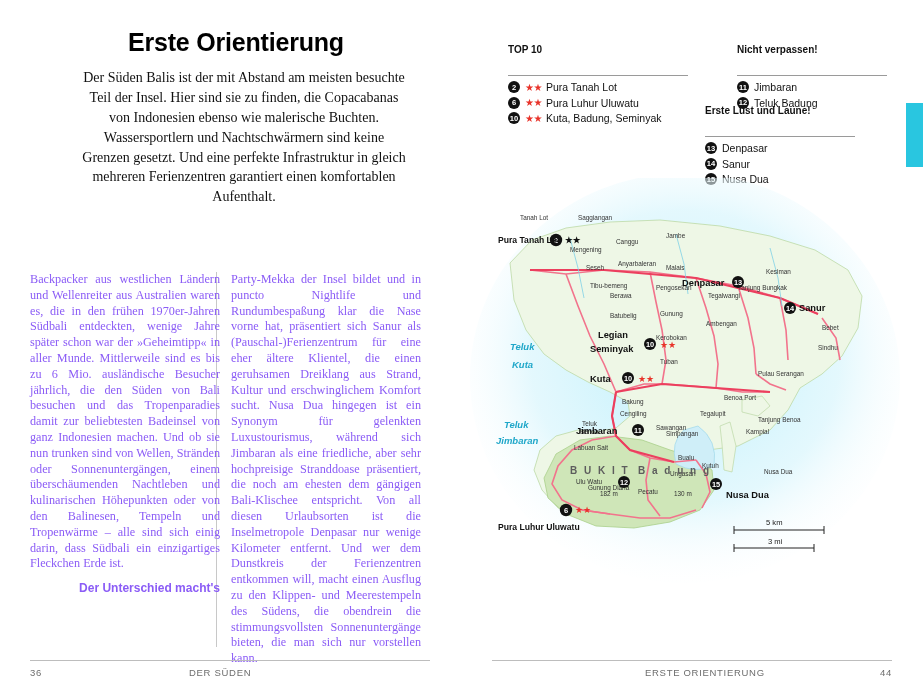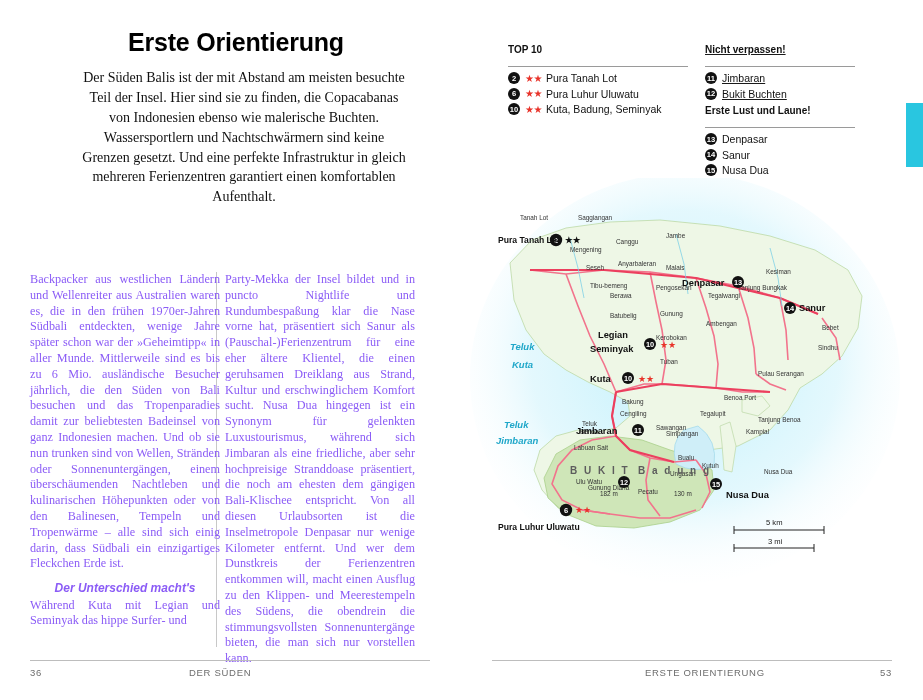--- a/index.html
+++ b/index.html
@@ -45,30 +45,29 @@
   .body-col {
     position: absolute;
     top: 272px;
     width: 190px;
     font-size: 12.2px;
     line-height: 1.295;
     text-align: justify;
     color: #8b5cf6;
   }
   #body-col-1 { left: 30px; }
-  #body-col-2 { left: 225px; }
+  #body-col-2 { left: 231px; }
 
   .subhead {
     font-family: "Liberation Sans", sans-serif;
     font-weight: bold;
-    font-style: italic;
     font-size: 12px;
     margin-top: 9px;
     margin-bottom: 1px;
-    text-align: center;
+    text-align: right;
   }
 
   .col-divider {
     position: absolute;
     left: 216px;
     top: 272px;
     width: 1px;
     height: 375px;
     background: #c8c8c8;
   }
@@ -110,21 +109,21 @@
     background: #29c6e0;
   }
 
   
   .legend-head {
     font-family: "Liberation Sans", sans-serif;
     font-weight: bold;
     font-size: 10px;
     color: #111;
     border-bottom: 1px solid #9a9a9a;
-    padding-bottom: 11px;
+    padding-bottom: 20px;
     margin-bottom: 5px;
   }
   .legend-row {
     display: flex;
     align-items: center;
     font-family: "Liberation Sans", sans-serif;
     font-size: 10.5px;
     color: #111;
     margin-bottom: 3.5px;
     white-space: nowrap;
@@ -144,21 +143,21 @@
     flex: 0 0 auto;
   }
   .stars {
     color: #e8332a;
     font-size: 10px;
     letter-spacing: -0.5px;
     margin-right: 4px;
   }
 
   #legend-top10 { position: absolute; left: 508px; top: 44px; width: 180px; }
-  #legend-miss  { position: absolute; left: 705px; top: 44px; width: 150px; text-decoration: underline; }
+  #legend-miss  { position: absolute; left: 737px; top: 44px; width: 150px; }
   #legend-lust  { position: absolute; left: 705px; top: 105px; width: 150px; }
 
   
   #map-wrap {
     position: absolute;
     left: 470px; top: 178px;
     width: 440px; height: 430px;
   }
   #map-svg { display: block; }
   .map-lbl-place {
@@ -205,34 +204,33 @@
 
   <div id="page-title">Erste Orientierung</div>
 
   <div id="intro-text">Der Süden Balis ist der mit Abstand am meisten besuchte Teil der Insel. Hier sind sie zu finden, die Copacabanas von Indonesien ebenso wie malerische Buchten. Wassersportlern und Nachtschwärmern sind keine Grenzen gesetzt. Und eine perfekte Infrastruktur in gleich mehreren Ferienzentren garantiert einen komfortablen Aufenthalt.</div>
 
   <div class="col-divider"></div>
 
   <div class="body-col" id="body-col-1">
     <div>Backpacker aus westlichen Ländern und Wellenreiter aus Australien waren es, die in den frühen 1970er-Jahren Südbali entdeckten, wenige Jahre später schon war der »Geheimtipp« in aller Munde. Mittlerweile sind es bis zu 6 Mio. ausländische Besucher jährlich, die den Süden von Bali besuchen und das Tropenparadies damit zur beliebtesten Badeinsel von ganz Indonesien machen. Und ob sie nun trunken sind von Wellen, Stränden oder Sonnenuntergängen, einem überschäumenden Nachtleben und kulinarischen Höhepunkten oder von den Balinesen, Tempeln und Tropenwärme – alle sind sich einig darin, dass Südbali ein einzigartiges Fleckchen Erde ist.</div>
     <div class="subhead">Der Unterschied macht's</div>
-    <div>Während Kuta mit Legian und Seminyak das hippe Surfer- und</div>
   </div>
 
   <div class="body-col" id="body-col-2">
     <div>Party-Mekka der Insel bildet und in puncto Nightlife und Rundumbespaßung klar die Nase vorne hat, präsentiert sich Sanur als (Pauschal-)Ferienzentrum für eine eher ältere Klientel, die einen geruhsamen Dreiklang aus Strand, Kultur und erschwinglichem Komfort sucht. Nusa Dua hingegen ist ein Synonym für gelenkten Luxustourismus, während sich Jimbaran als eine friedliche, aber sehr hochpreisige Stranddoase präsentiert, die noch am ehesten dem gängigen Bali-Klischee entspricht. Von all diesen Urlaubsorten ist die Inselmetropole Denpasar nur wenige Kilometer entfernt. Und wer dem Dunstkreis der Ferienzentren entkommen will, macht einen Ausflug zu den Klippen- und Meerestempeln des Südens, die obendrein die stimmungsvollsten Sonnenuntergänge bieten, die man sich nur vorstellen kann.</div>
   </div>
 </div>
 
 <div class="footer-rule" id="footer-rule-left"></div>
 <div class="footer-rule" id="footer-rule-right"></div>
 <div class="footer-txt" id="footer-page-left">36</div>
 <div class="footer-txt" id="footer-label-left">DER SÜDEN</div>
 <div class="footer-txt" id="footer-label-right">ERSTE ORIENTIERUNG</div>
-<div class="footer-txt" id="footer-page-right">53</div>
+<div class="footer-txt" id="footer-page-right">44</div>
 
 <div id="right-page"></div>
 
 <div id="thumb-tab"></div>
 
 <div id="legend-top10">
   <div class="legend-head">TOP 10</div>
   <div class="legend-row">
     <span class="num-badge">2</span>
     <span class="stars">★★</span>
@@ -251,21 +249,21 @@
 </div>
 
 <div id="legend-miss">
   <div class="legend-head">Nicht verpassen!</div>
   <div class="legend-row">
     <span class="num-badge">11</span>
     <span>Jimbaran</span>
   </div>
   <div class="legend-row">
     <span class="num-badge">12</span>
-    <span>Bukit Buchten</span>
+    <span>Teluk Badung</span>
   </div>
 </div>
 
 <div id="legend-lust">
   <div class="legend-head">Erste Lust und Laune!</div>
   <div class="legend-row">
     <span class="num-badge">13</span>
     <span>Denpasar</span>
   </div>
   <div class="legend-row">

